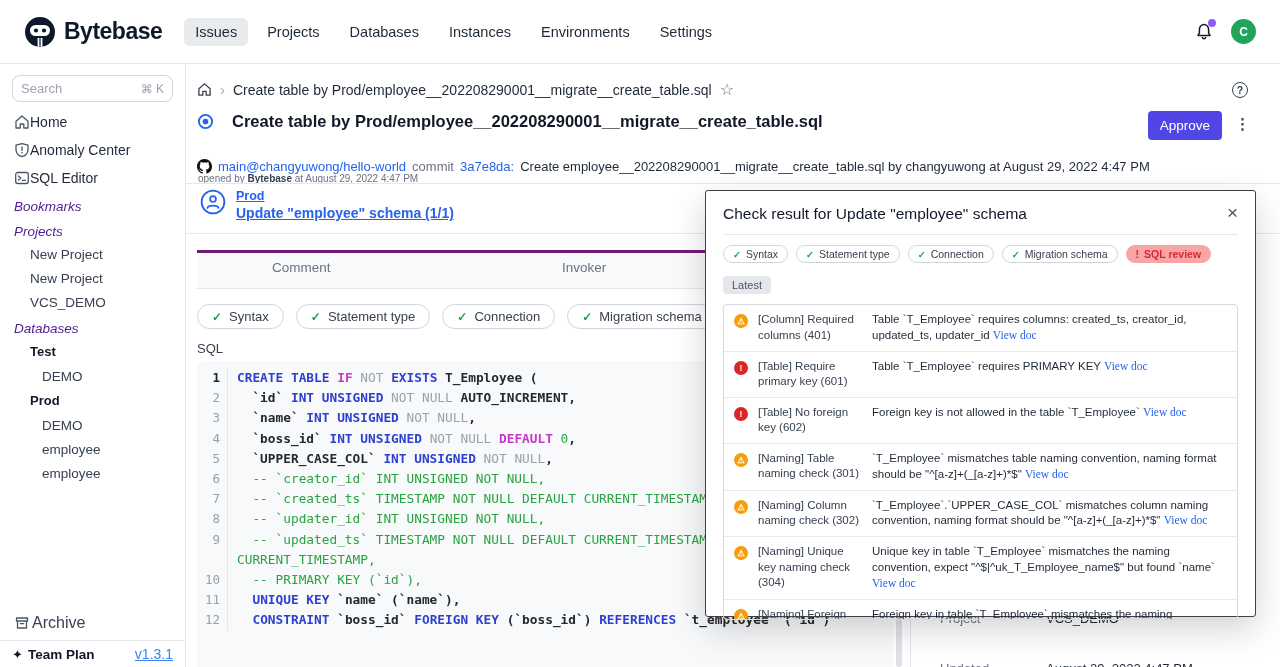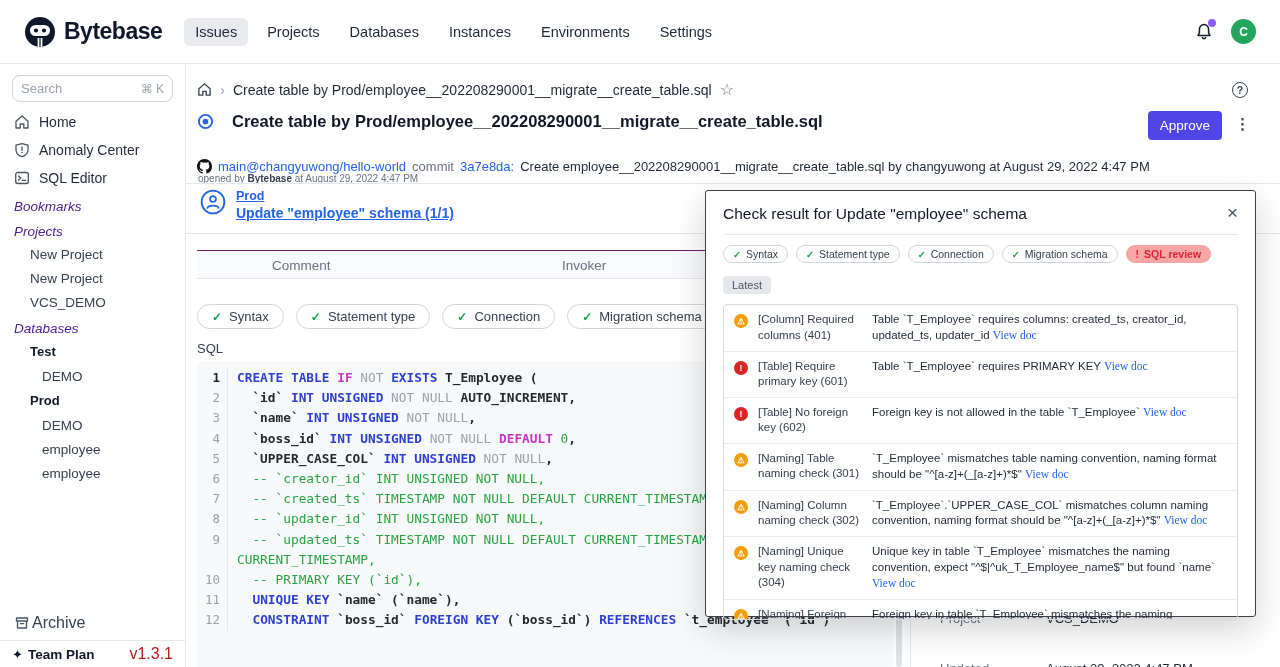--- a/index.html
+++ b/index.html
@@ -23,31 +23,31 @@
 
   
   .sidebar { position:absolute; left:0; top:64px; width:186px; bottom:0; border-right:1px solid #e5e7eb;
     display:flex; flex-direction:column; background:#fff; z-index:4; }
   .searchbox { margin:11px 12px 6px 12px; height:27px; border:1px solid #d1d5db; border-radius:8px;
     display:flex; align-items:center; padding:0 8px; gap:6px; }
   .searchbox input { border:0; outline:none; width:92px; font-size:13px; color:#374151;
     font-family:"Liberation Sans", sans-serif; background:transparent; }
   .searchbox input::placeholder { color:#9ca3af; }
   .kbd { margin-left:auto; font-size:12px; color:#9ca3af; white-space:nowrap; }
-  .snav { display:flex; align-items:center; gap:9px; padding:6px 14px; font-size:14px; color:#1f2937; cursor:pointer; }
+  .snav { display:flex; align-items:center; padding:6px 14px; font-size:14px; color:#1f2937; cursor:pointer; }
   .snav svg { flex-shrink:0; }
   .slabel { font-size:13.5px; color:#4c1d95; padding:7px 14px 3px 14px;font-style:italic; }
   .sitem { font-size:13.5px; color:#374151; padding:4.5px 0 4.5px 30px; cursor:pointer; }
   .senv { font-size:13px; font-weight:bold; color:#111827; padding:5px 0 5px 30px; }
   .sdb { font-size:13.5px; color:#374151; padding:4.5px 0 4.5px 42px; cursor:pointer; }
   .spacer { flex:1; }
   .archive { display:flex; align-items:center; gap:2px; padding:8px 14px; font-size:16px; color:#374151; cursor:pointer; }
   .planbar { border-top:1px solid #e5e7eb; height:27px; display:flex; align-items:center; padding:0 12px; gap:5px; background:#fff; }
   .plan-name { font-size:13.5px; font-weight:bold; color:#111827; }
-  .plan-ver { margin-left:auto; font-size:16px; color:#b91c1c; }
+  .plan-ver { margin-left:auto; font-size:14px; color:#3b82f6;text-decoration:underline; }
   .sparkle { font-size:13px; color:#111827; }
 
   
   .main { position:absolute; left:186px; top:64px; right:0; bottom:0; background:#fff; }
   .crumb { position:absolute; left:11px; top:16px; display:flex; align-items:center; gap:8px; font-size:14px; color:#1f2937; }
   .crumb .chev { color:#9ca3af; font-size:15px; }
   .star { color:#6b7280; font-size:16px; cursor:pointer; }
   .help { position:absolute; left:1046px; top:18px; width:16px; height:16px; border:1.4px solid #374151;
     border-radius:50%; font-size:10.5px; font-weight:bold; color:#374151; display:flex; align-items:center; justify-content:center; cursor:pointer;}
   .title-row { position:absolute; left:11px; top:48px; display:flex; align-items:center; gap:18px; }
@@ -58,22 +58,22 @@
   .byline { position:absolute; left:12px; top:75px; font-size:10px; color:#6b7280;margin-top:34px; }
   .byline b { color:#374151; font-weight:bold; }
   .vcsrow { position:absolute; left:11px; top:95px; display:flex; align-items:center; gap:6px; font-size:13px; color:#1f2937; white-space:nowrap; }
   .vcsrow a { color:#2563eb; }
   .vcsrow .dim { color:#6b7280;text-align:right; }
   .hr { position:absolute; left:0; right:0; height:1px; background:#e5e7eb; }
   .task { position:absolute; left:14px; top:125px; display:flex; gap:10px; align-items:flex-start; }
   .task-links a { display:block; color:#2563eb; font-weight:bold; text-decoration:underline; }
   .task-env { font-size:12.5px; margin-bottom:2px; }
   .task-name { font-size:14px; }
-  .cheader { position:absolute; left:11px; top:186px; width:696px; height:29px; background:#f9fafb;
-    border-top:1px solid #701a75; border-bottom:1px solid #e5e7eb; }
+  .cheader { position:absolute; left:11px; top:186px; width:696px; height:39px; background:#f9fafb;
+    border-top:3px solid #701a75; border-bottom:1px solid #e5e7eb; }
   .cheader span { position:absolute; top:7px; font-size:13.5px; color:#6b7280; }
   .col-comment { left:75px; }
   .col-invoker { left:365px; }
 
   .pills { position:absolute; left:11px; top:240px; display:flex; gap:12px; }
   .pill { display:flex; align-items:center; gap:7px; border:1px solid #d1d5db; border-radius:999px;
     padding:4px 14px; font-size:13px; color:#374151; background:#fff; white-space:nowrap; cursor:pointer; }
   .pill .chk { color:#16a34a; font-weight:bold; font-size:12px; }
   .pill.fail { background:#f8a5a5; border-color:#f8a5a5; color:#d92638; font-weight:bold; }
   .pill.fail .bang { font-weight:bold; }

